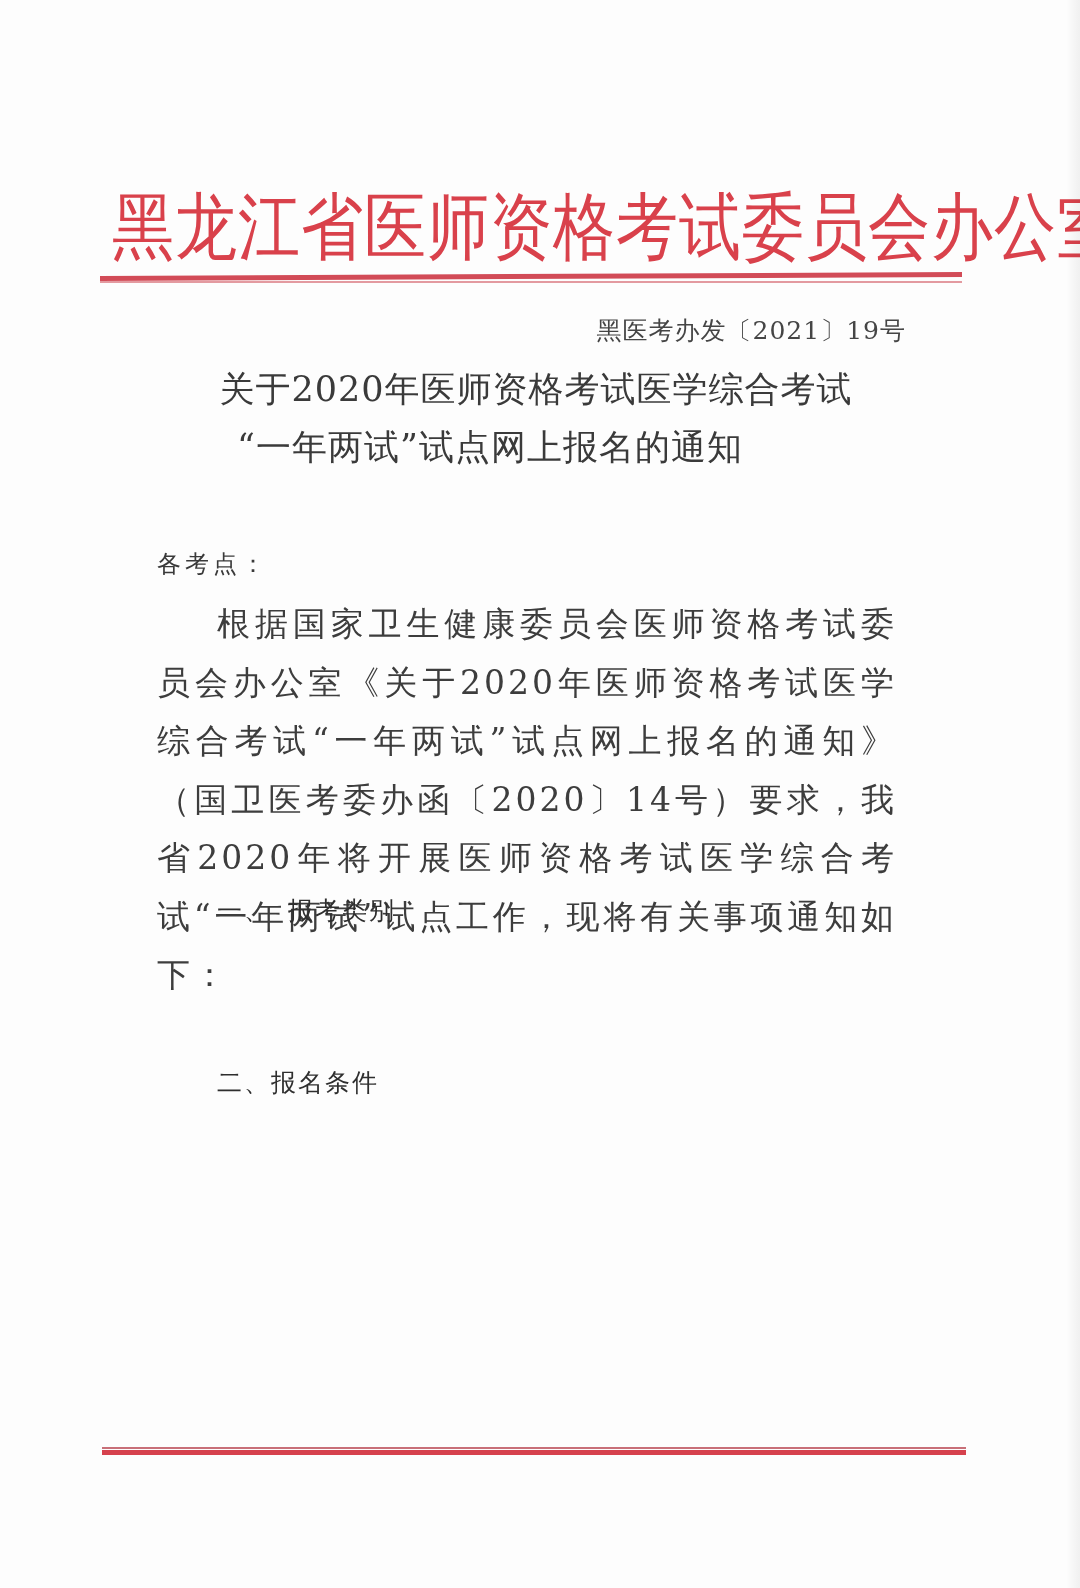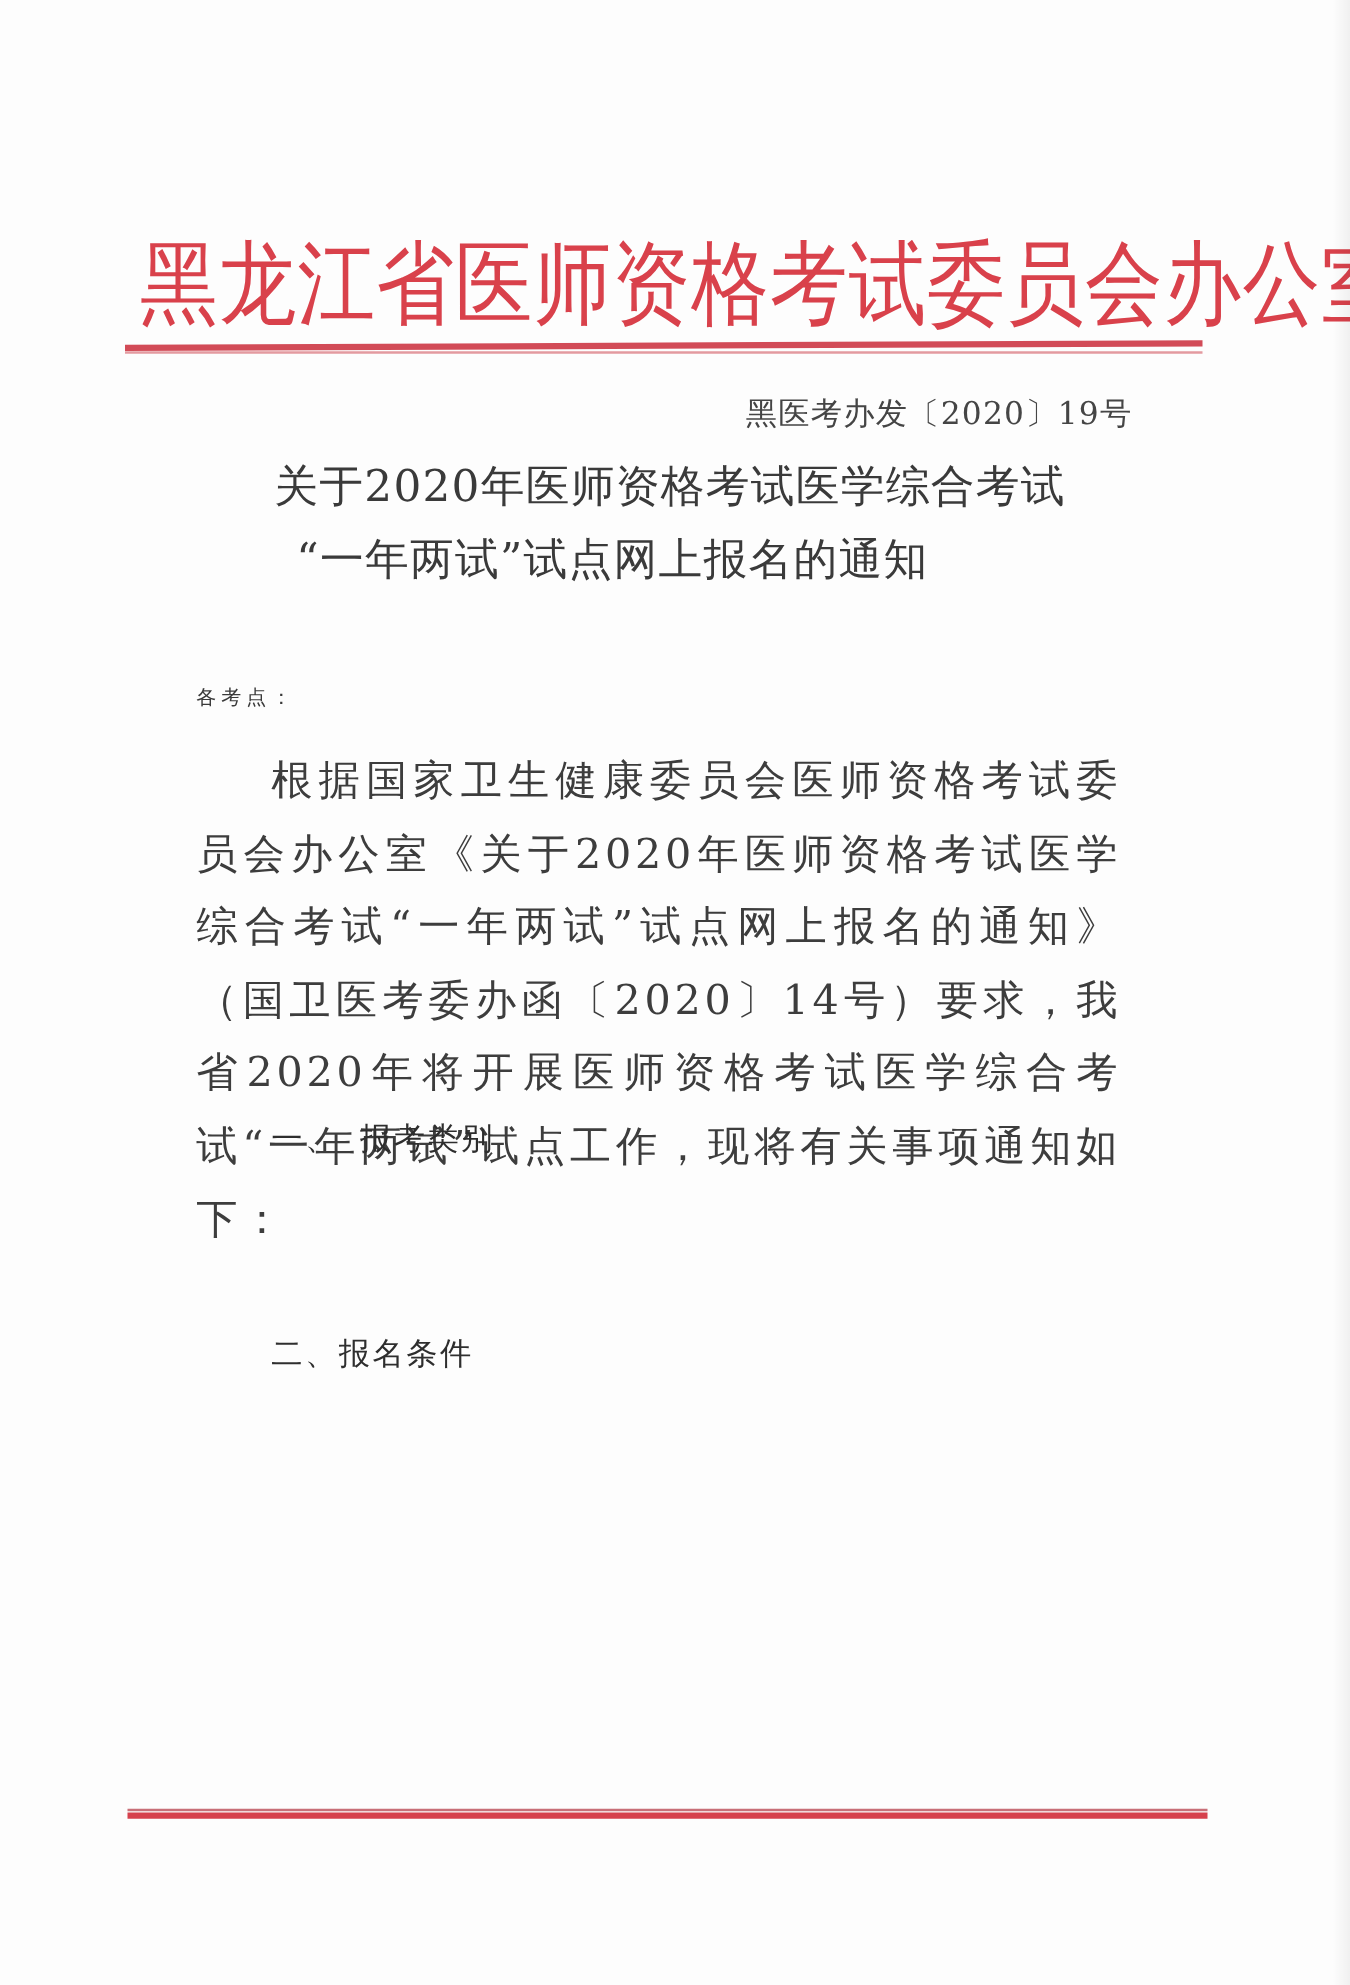--- a/index.html
+++ b/index.html
@@ -22,21 +22,21 @@
   .red-rule-top .l1 { position: absolute; left: 0; right: 0; top: 0; height: 5px; background: #d24b57; transform: skewY(-0.25deg); }
   .red-rule-top .l2 { position: absolute; left: 0; right: 0; top: 7px; height: 2px; background: #e39aa0; }
   .doc-number {
     position: absolute; right: 174px; top: 314px; font-size: 25px; color: #454545; letter-spacing: 1px;
   }
   .title {
     position: absolute; left: 0; width: 1080px; text-align: center; font-size: 35px; color: #3a3a3a; letter-spacing: 1px;
   }
   .title.t1 { top: 366px; left: -4px; }
   .title.t2 { top: 424px; left: -50px; }
-  .salutation { position: absolute; left: 157px; top: 548px; font-size: 16px; letter-spacing: 4px; }
+  .salutation { position: absolute; left: 157px; top: 548px; font-size: 24px; letter-spacing: 4px; }
   .para {
     position: absolute; left: 157px; width: 740px; font-size: 33px; line-height: 58.5px; letter-spacing: 3px;
     text-align: justify; text-indent: 60px; color: #3d3d3d;
   }
   .para.p1 { top: 595px; }
   .para.p2 { top: 940px; }
   .para.p3 { top: 1114px; }
   .heading {
     position: absolute; left: 217px; font-family: Liberation Mono, monospace;
     font-size: 25px; color: #2e2e2e; letter-spacing: 2px;
@@ -52,21 +52,21 @@
 </head>
 <body>
 
 <div class="page">
   <div class="letterhead">黑龙江省医师资格考试委员会办公室</div>
   <div class="red-rule-top">
     <div class="l1"></div>
     <div class="l2"></div>
   </div>
 
-  <div class="doc-number">黑医考办发〔2020〕19号</div>
+  <div class="doc-number">黑医考办发〔2021〕19号</div>
 
   <div class="title t1">关于2020年医师资格考试医学综合考试</div>
   <div class="title t2">“一年两试”试点网上报名的通知</div>
 
   <div class="salutation">各考点：</div>
 
   <div class="para p1">根据国家卫生健康委员会医师资格考试委员会办公室《关于2020年医师资格考试医学综合考试“一年两试”试点网上报名的通知》（国卫医考委办函〔2020〕14号）要求，我省2020年将开展医师资格考试医学综合考试“一年两试”试点工作，现将有关事项通知如下：</div>
 
   <div class="heading h1">一、 报考类别</div>
 

